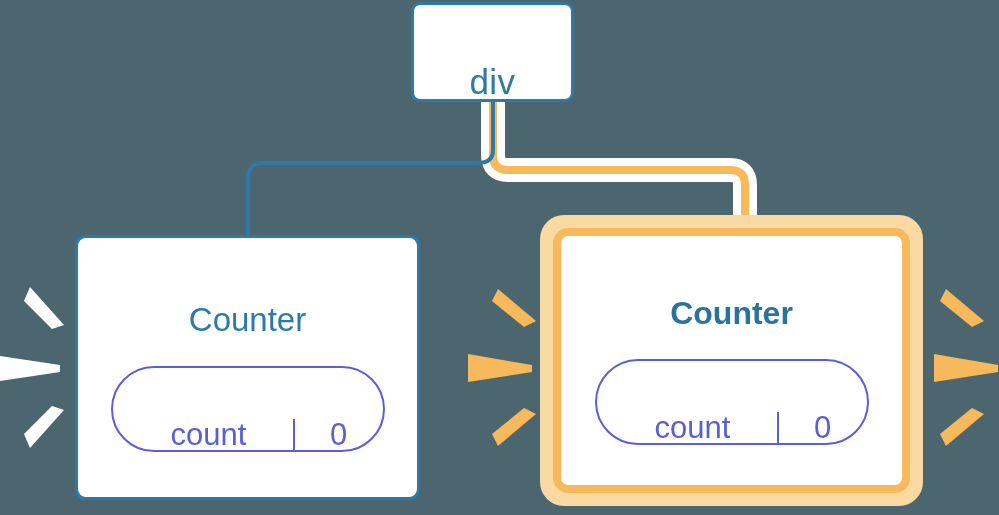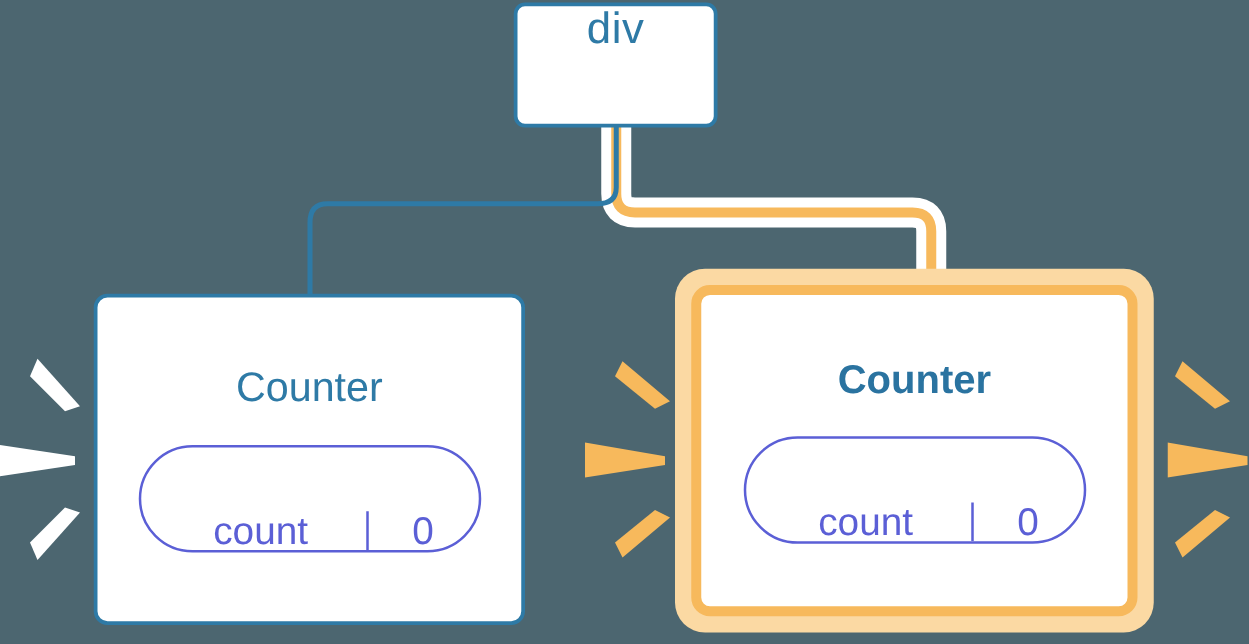--- a/index.html
+++ b/index.html
@@ -30,21 +30,21 @@
     box-sizing: border-box;
   }
   #div-node {
     left: 411px;
     top: 2px;
     width: 163px;
     height: 100px;
     border: 3px solid #2e7aa6;
     border-radius: 9px;
     display: flex;
-    align-items: flex-start;
+    align-items: flex-end;
     justify-content: center;
     z-index: 4;
   }
   #div-label {
     color: #2e7aa6;
     font-size: 35px;
     letter-spacing: 0.5px;
     line-height: 1;
   }
   #counter-left {
@@ -75,20 +75,21 @@
     border-radius: 15px;
     z-index: 4;
   }
   .node-inner {
     width: 100%;
     height: 100%;
     display: flex;
     flex-direction: column;
     align-items: center;
     justify-content: center;
+    margin-top: 10px;
   }
   .node-title {
     color: #2e7aa6;
     font-size: 33px;
     line-height: 1;
     margin-bottom: 30px;
   }
   .node-title.is-bold {
     font-weight: bold;
     color: #2a73a0;

